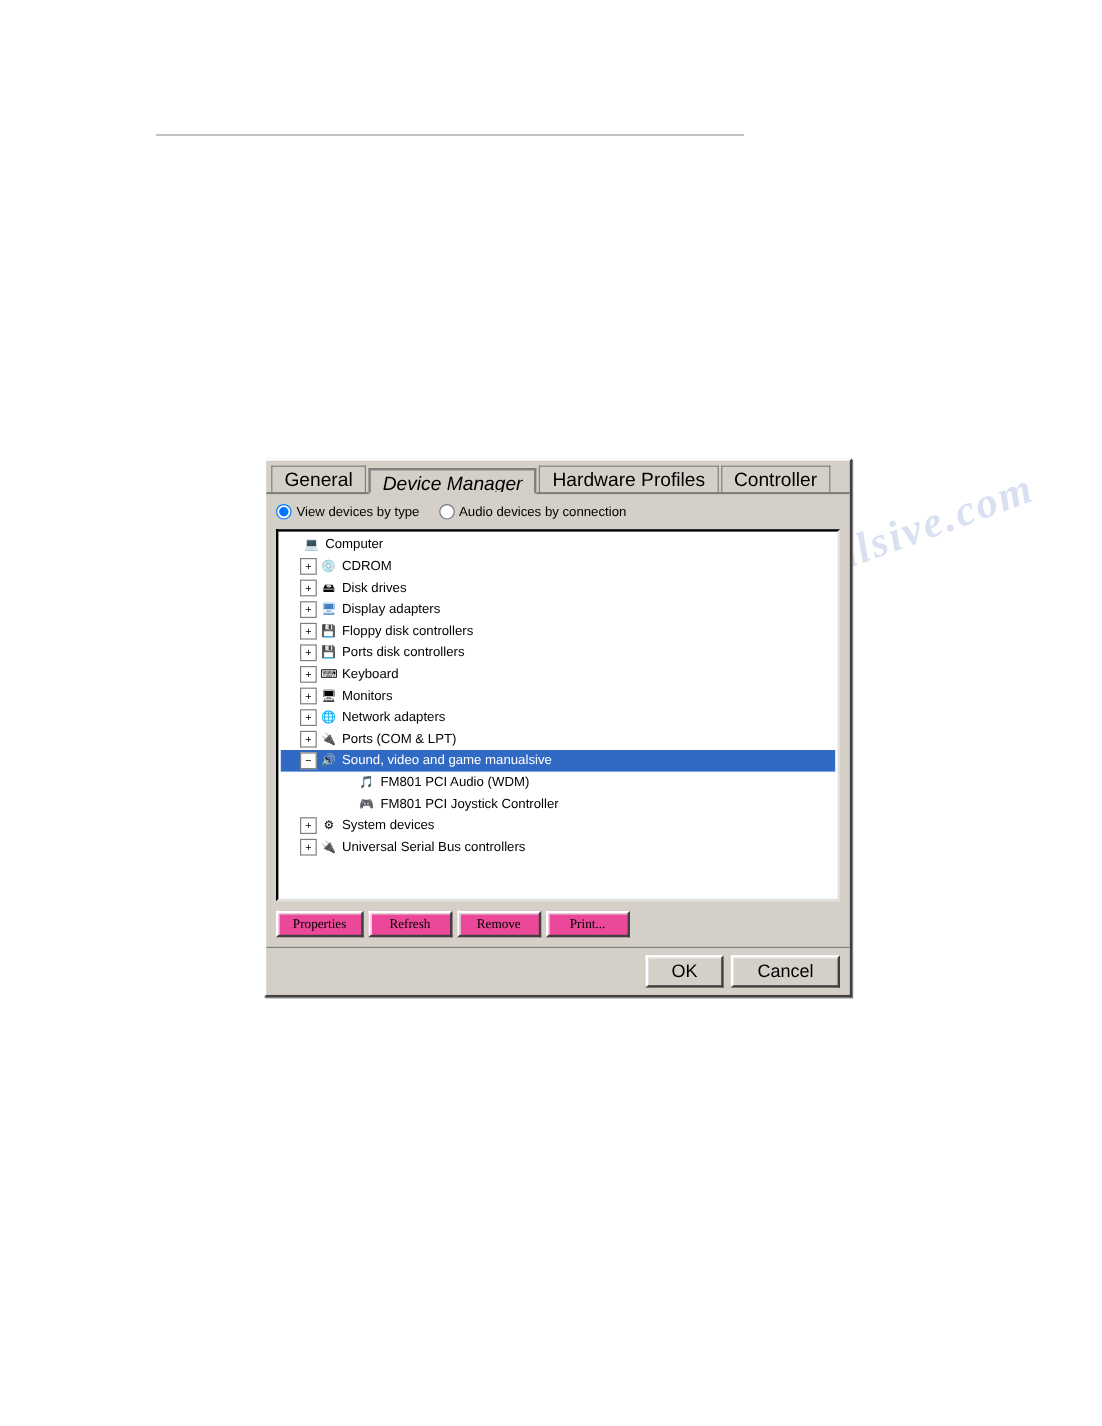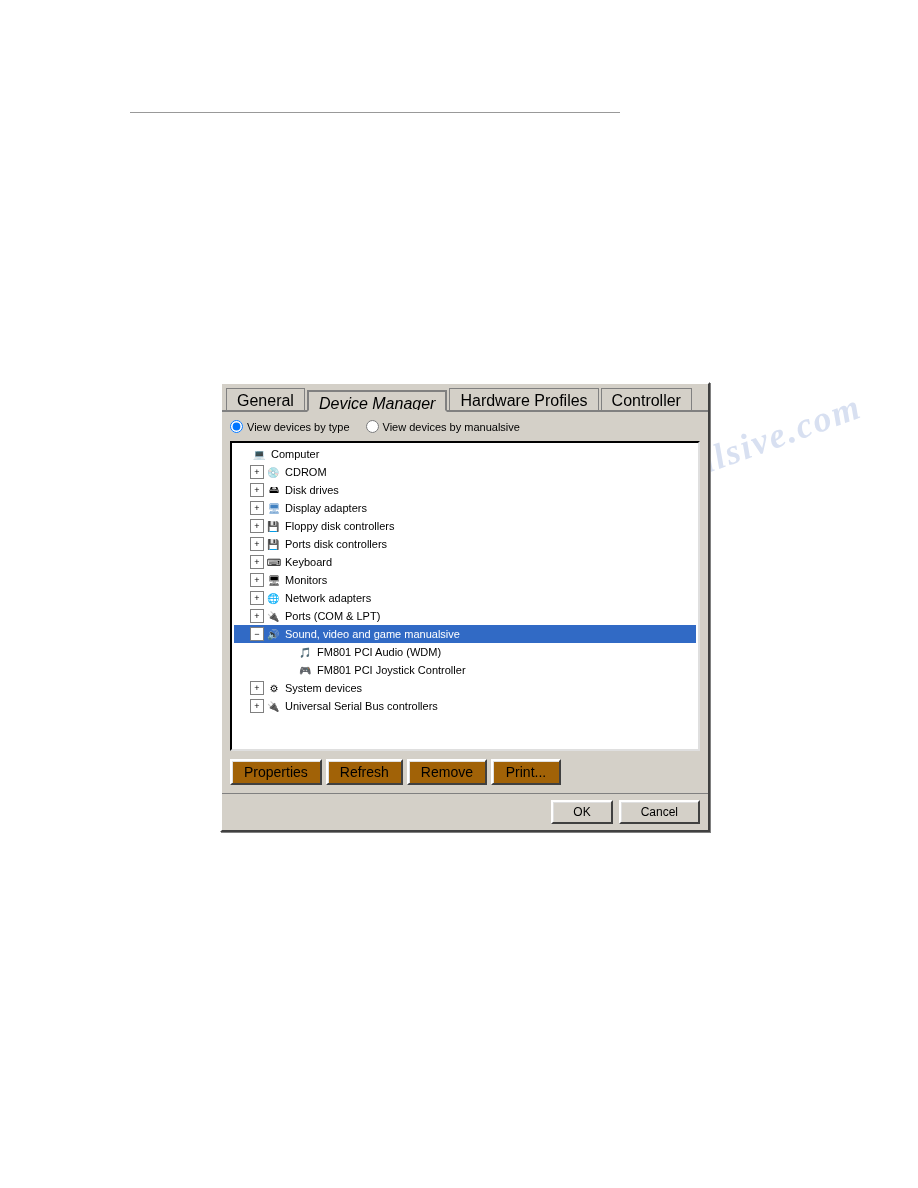--- a/index.html
+++ b/index.html
@@ -186,52 +186,53 @@
     
     .button-row {
       display: flex;
       gap: 4px;
       margin-top: 8px;
       justify-content: flex-start;
     }
 
     .btn {
       padding: 3px 12px;
-      background: #a16207;
+      background: #ec4899;
       border: 2px solid;
       border-top-color: #fff;
       border-left-color: #fff;
       border-right-color: #404040;
       border-bottom-color: #404040;
-      font-size: 14px;
+      font-size: 11px;
       cursor: pointer;
       min-width: 70px;
       color: #000;
       box-shadow: inset 1px 1px 0 #dfdfdf;
+      font-family: Liberation Serif, serif;
     }
 
     
     .ok-cancel-row {
       display: flex;
       justify-content: flex-end;
       gap: 6px;
       padding: 6px 8px 6px 8px;
       background: #d4d0c8;
       border-top: 1px solid #808080;
     }
 
     .btn-ok, .btn-cancel {
       padding: 3px 20px;
       background: #d4d0c8;
       border: 2px solid;
       border-top-color: #fff;
       border-left-color: #fff;
       border-right-color: #404040;
       border-bottom-color: #404040;
-      font-size: 12px;
+      font-size: 15px;
       cursor: pointer;
       min-width: 60px;
       color: #000;
       box-shadow: inset 1px 1px 0 #dfdfdf;
     }
 
     
     .watermark {
       position: absolute;
       top: 430px;
@@ -287,21 +288,21 @@
 
     <div class="dialog-body">
 
       <div class="radio-group">
         <label class="radio-option">
           <input type="radio" name="view-mode" checked="" style="">
           <span class="radio-label">View devices by type</span>
         </label>
         <label class="radio-option">
           <input type="radio" name="view-mode" style="">
-          <span class="radio-label">View devices by manualsive</span>
+          <span class="radio-label">Audio devices by connection</span>
         </label>
       </div>
 
       <div class="device-tree">
 
         <div class="tree-item">
           <span class="expand-placeholder"></span>
           <span class="tree-icon icon-computer">💻</span>
           <span>Computer</span>
         </div>

